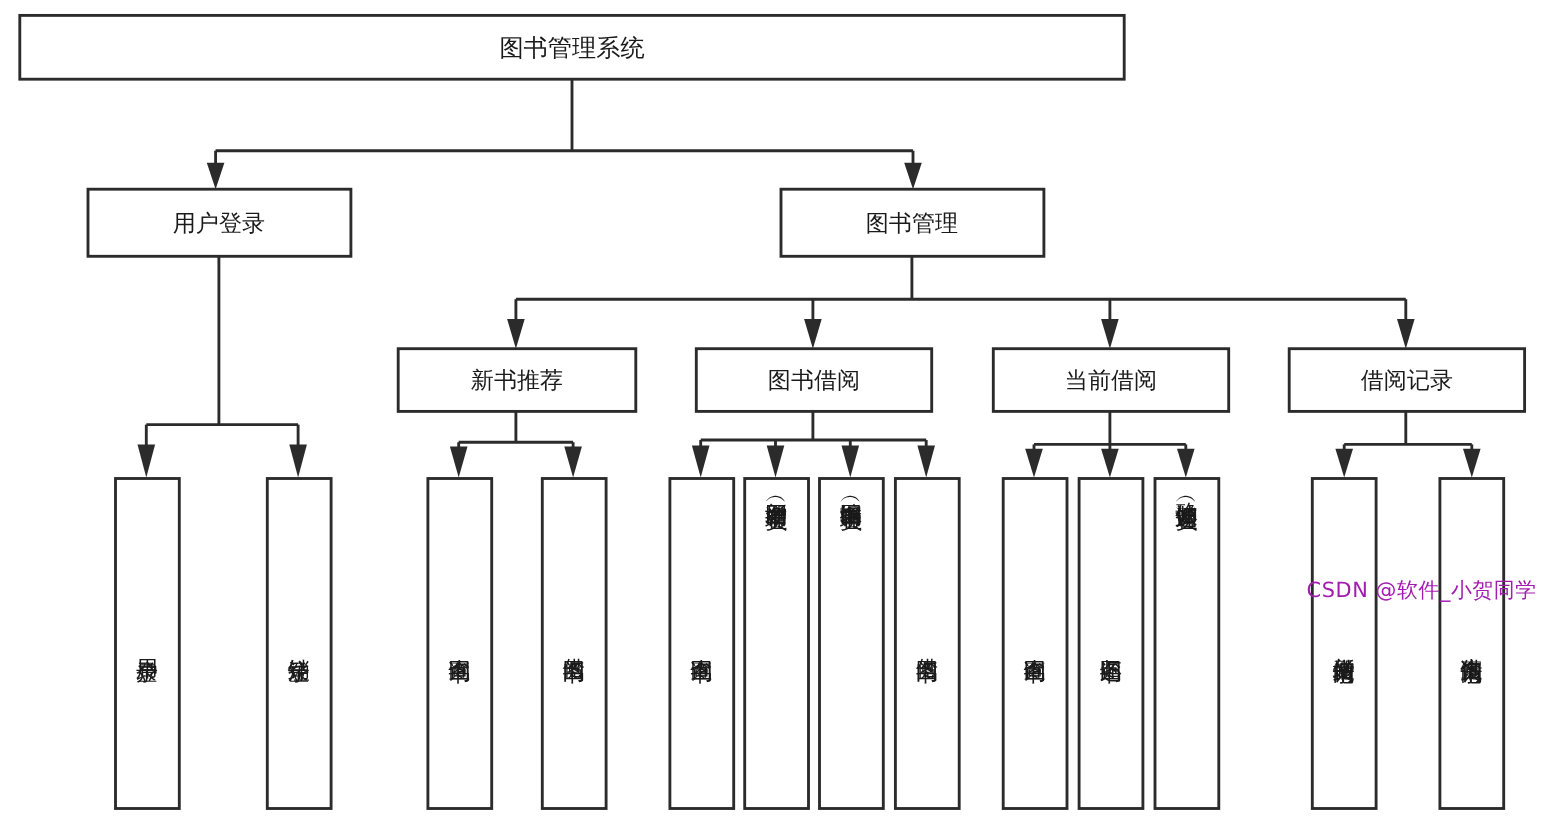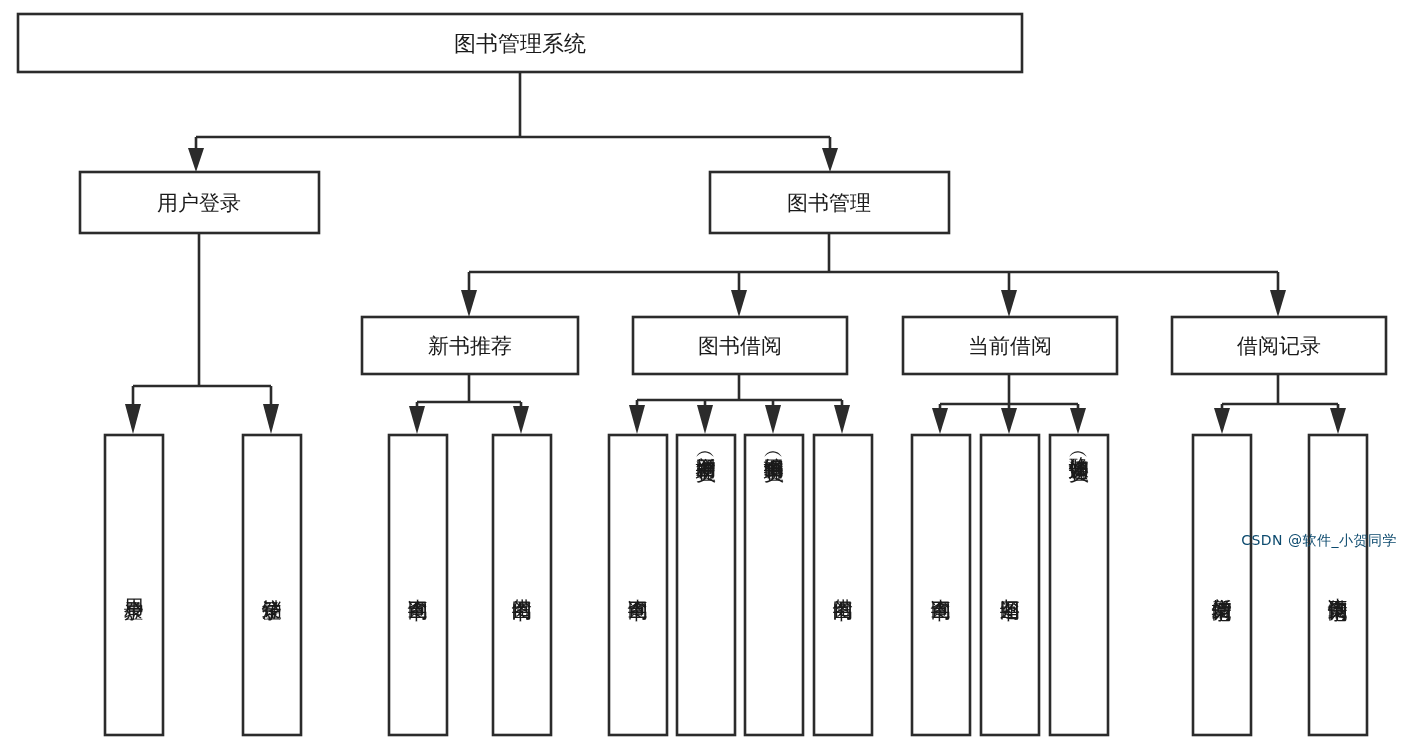--- a/index.html
+++ b/index.html
@@ -68,22 +68,22 @@
     color: #1a1a1a;
     letter-spacing: 1px;
     white-space: nowrap;
     text-align: center;
   }
   .watermark {
     position: absolute;
     right: 8px;
     bottom: 6px;
     font-family: "DejaVu Sans", "Liberation Sans", sans-serif;
-    font-size: 14px;
-    color: #0c4a6e;
+    font-size: 19px;
+    color: #a21caf;
     letter-spacing: 0.5px;
     white-space: nowrap;
   }
 </style>
 </head>
 <body>
 
 <div id="diagram-root">
 
   <svg class="diagram-canvas" viewBox="0 0 1405 747" xmlns="http://www.w3.org/2000/svg">

